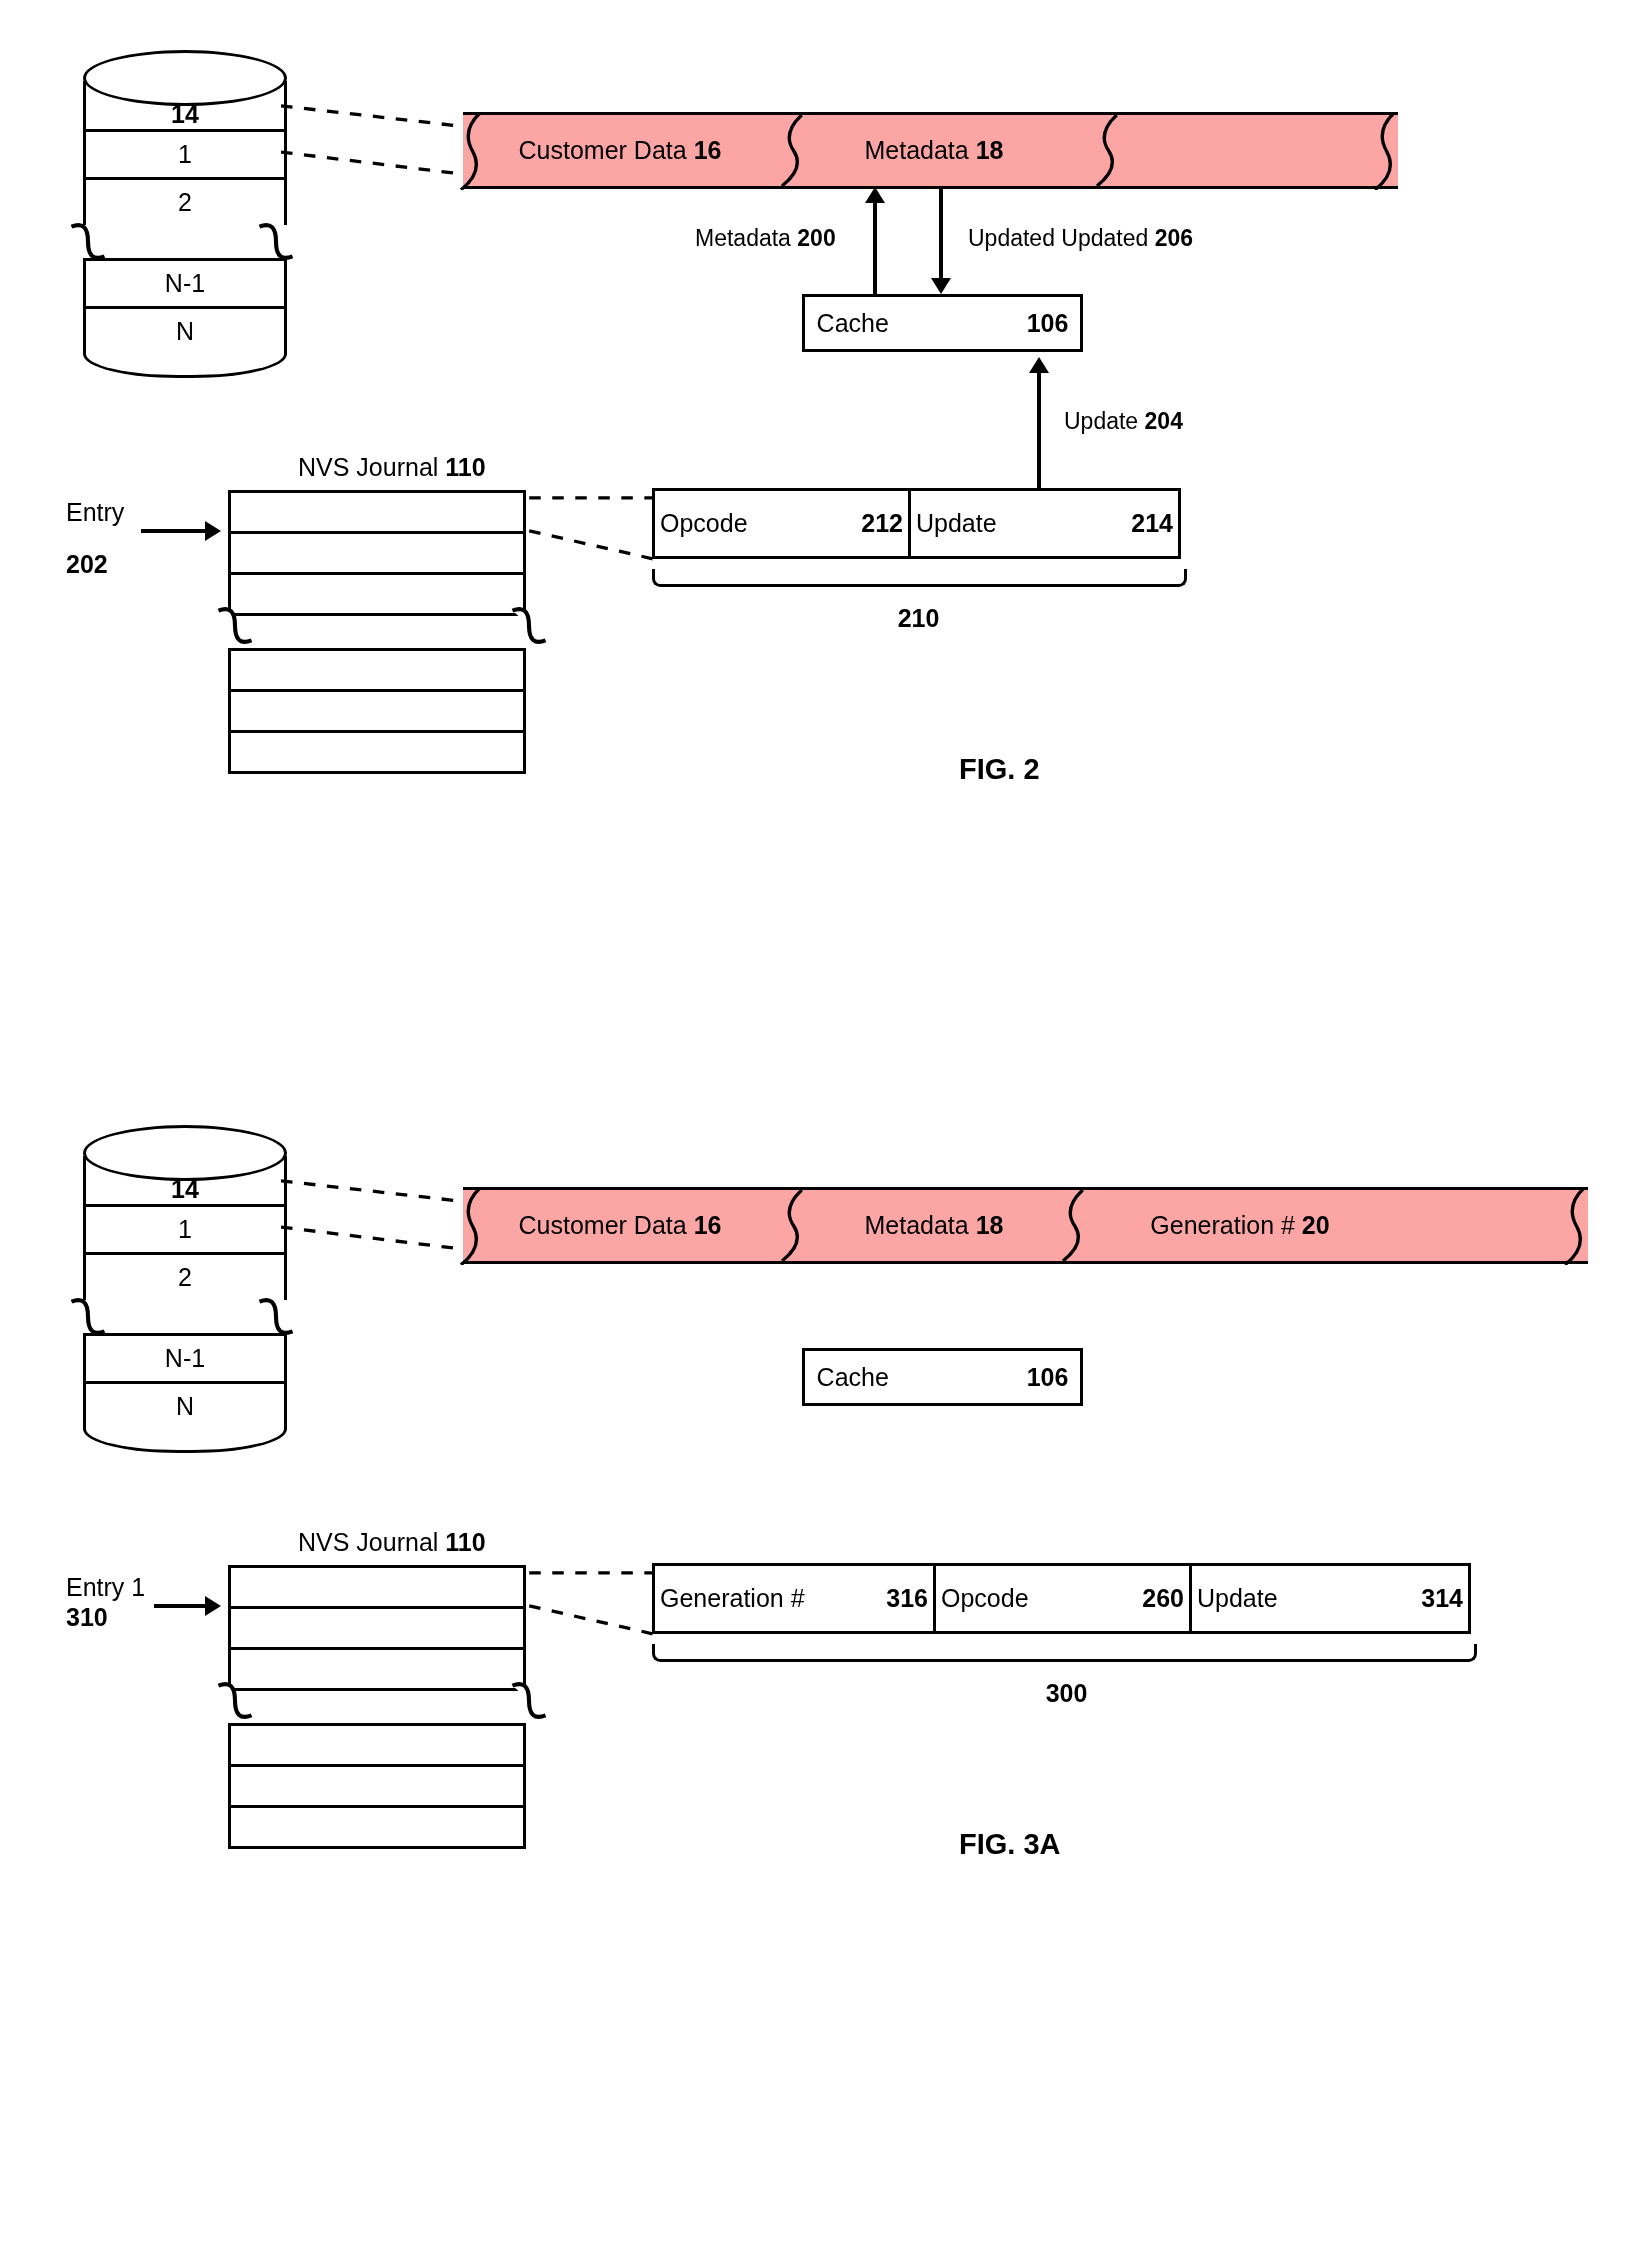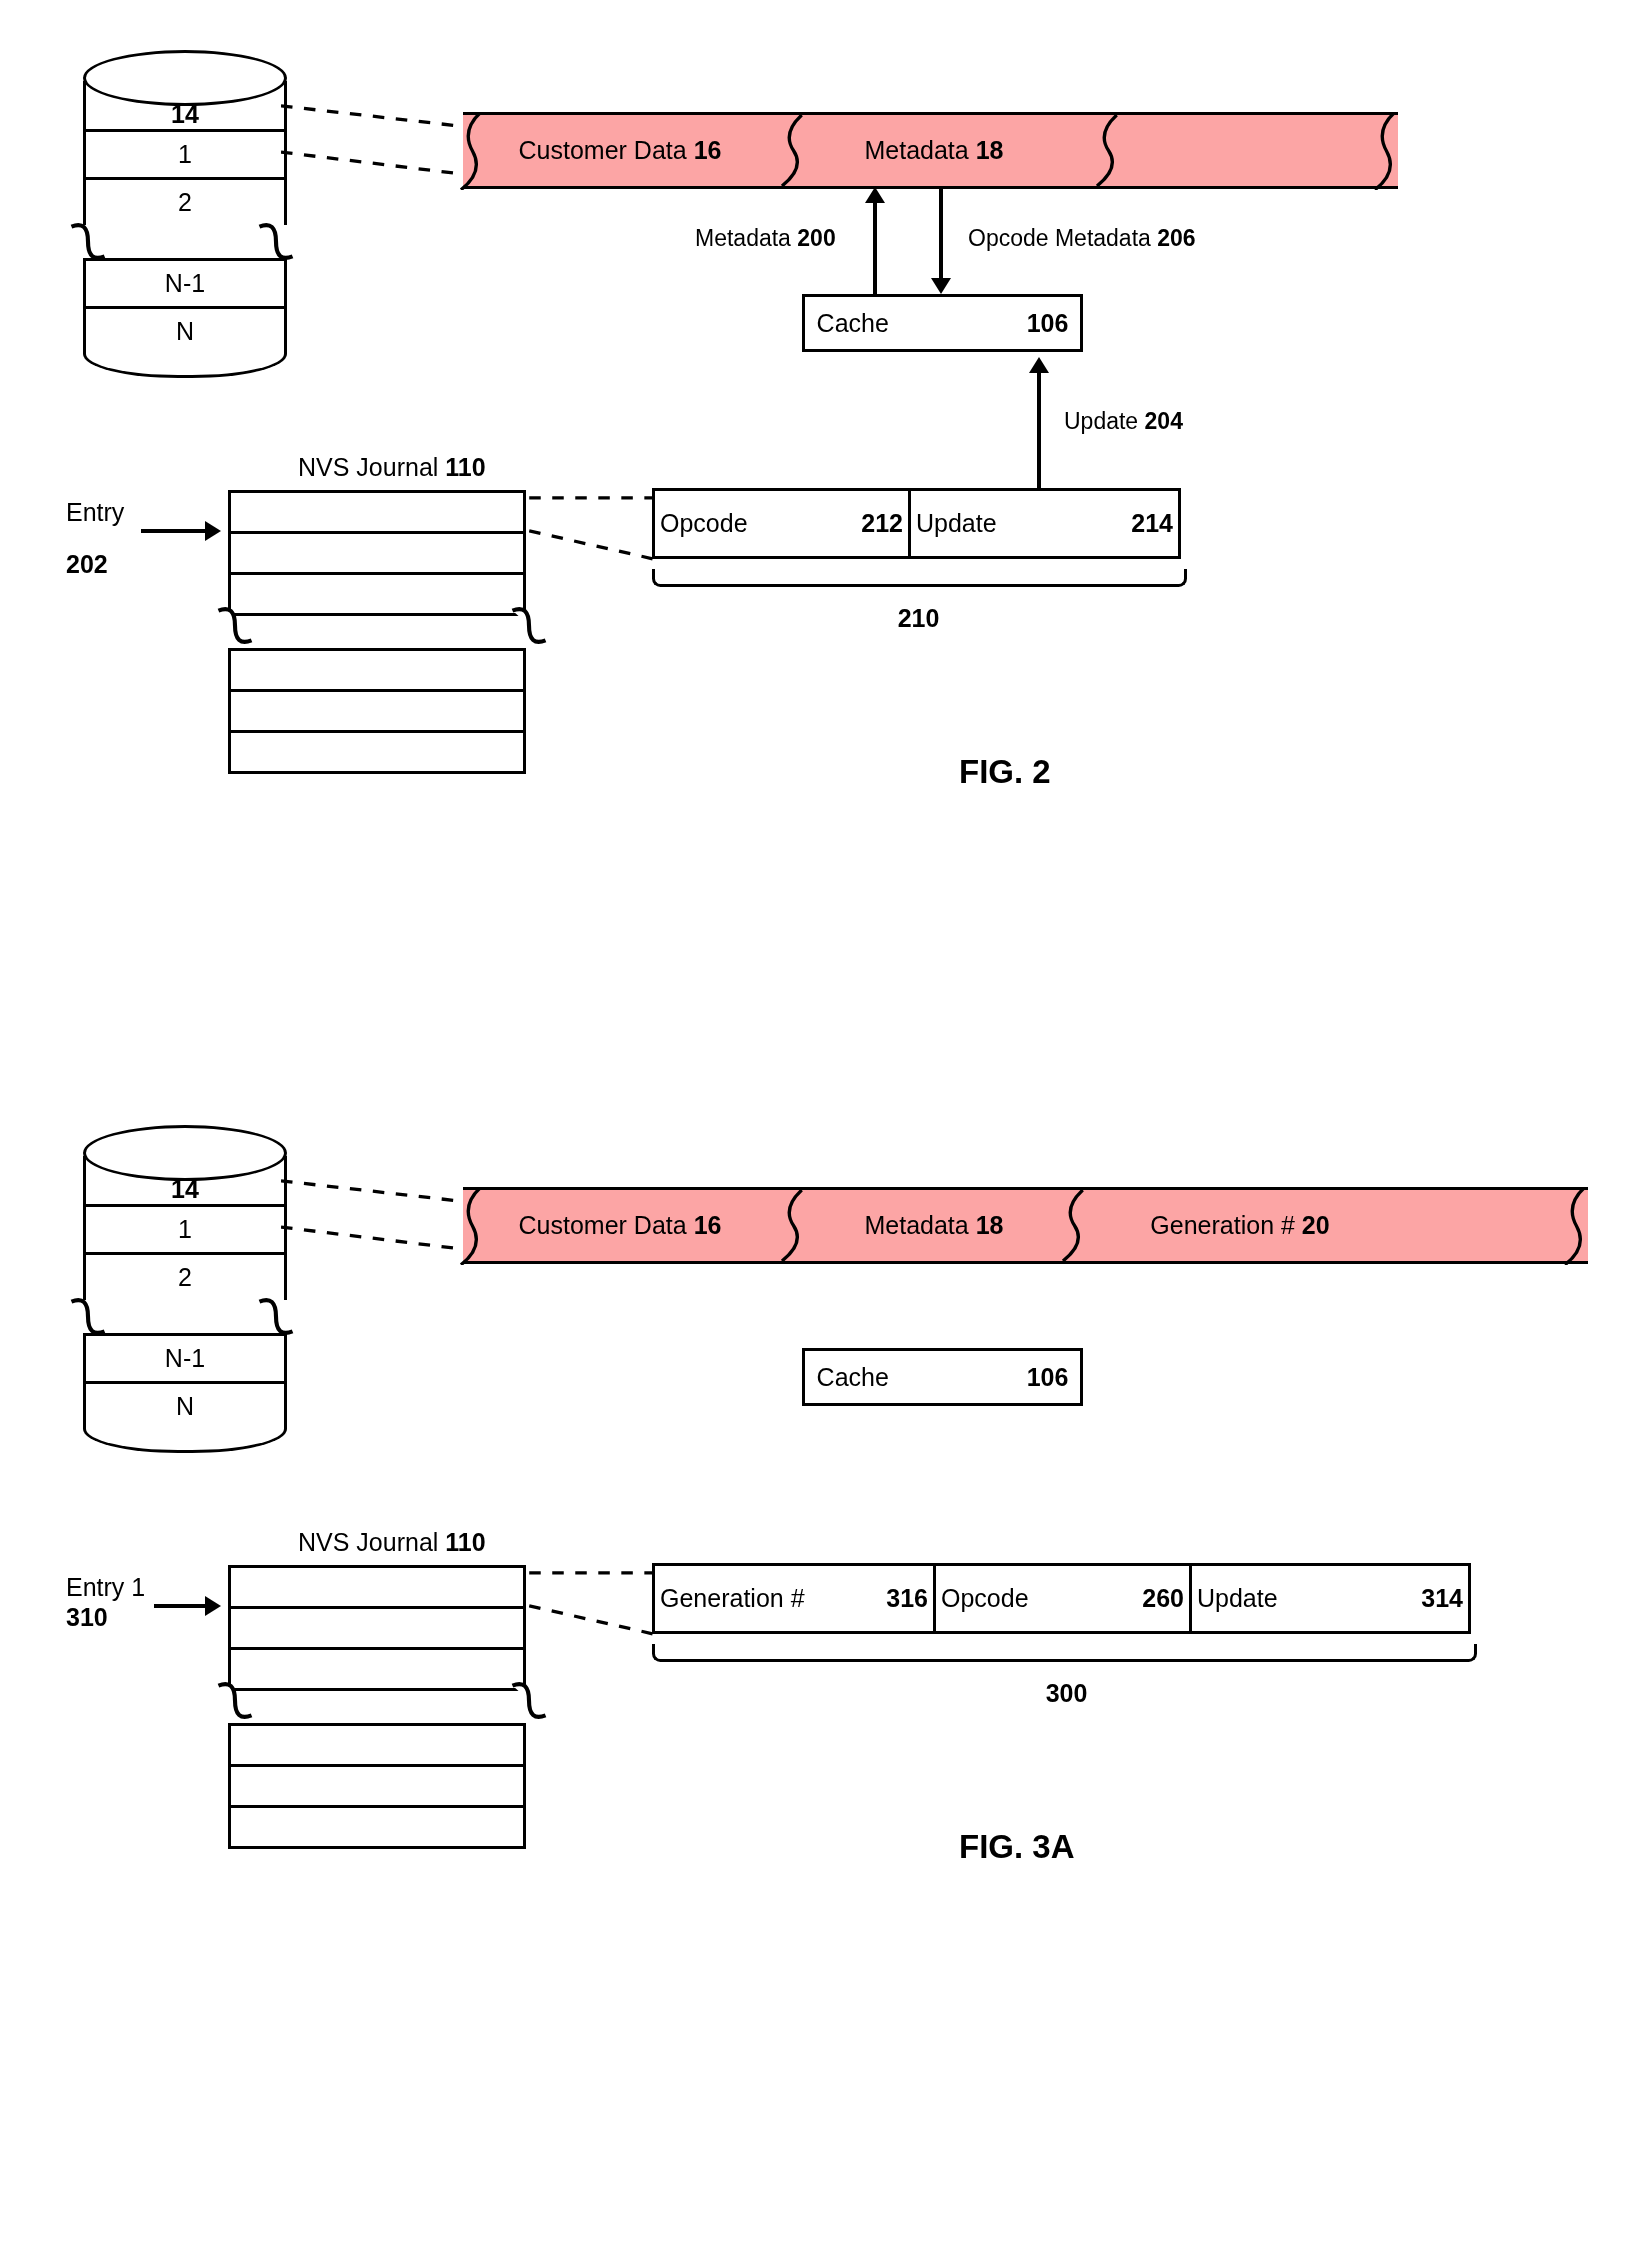--- a/index.html
+++ b/index.html
@@ -133,21 +133,21 @@
     width:0;height:0;
     border-top:10px solid transparent;
     border-bottom:10px solid transparent;
     border-left:16.5px solid #000;
   }
 
   svg.dashed line { stroke:#000; stroke-width:4; stroke-dasharray:14 14; }
   svg.curve path { stroke:#000; stroke-width:4; fill:none; }
   svg.tearshape path { stroke:#000; stroke-width:5; fill:#fff; }
 
-  .figlabel { font-size: 33px; font-weight: bold; position:absolute; }
+  .figlabel { font-size: 29px; font-weight: bold; position:absolute; }
 </style>
 </head>
 <body>
 
 <div class="figure" style="width:1571px;height:976px;">
 
   <div class="abs" style="left:50px;top:16.5px;width:198px;">
     <div class="disk-top-ellipse" style="width:198px;height:50px;position:relative;z-index:2;"></div>
     <div class="disk-row fs30 bold" style="width:198px;height:28px;margin-top:-25px;padding-top:20px;">
         <span>14</span>
@@ -206,21 +206,21 @@
 
   <div class="arrow-head-up" style="left:832px;top:154px;"></div>
   <div class="arrow-shaft" style="left:840px;top:169px;width:4.1px;height:93px;"></div>
   <div class="abs fs28" style="left:662px;top:192px;">
     <span>Metadata</span>&nbsp;<span class="bold">200</span>
   </div>
 
   <div class="arrow-shaft" style="left:906px;top:154px;width:4.1px;height:93px;"></div>
   <div class="arrow-head-down" style="left:898px;top:245px;"></div>
   <div class="abs fs28" style="left:935px;top:192px;">
-    <span>Opcode Metadata</span>&nbsp;<span class="bold">206</span>
+    <span>Updated Updated</span>&nbsp;<span class="bold">206</span>
   </div>
 
   <div class="box fs30" style="position:absolute;left:769px;top:261px;width:281px;height:58px;">
     <div class="pair">
       <span>Cache</span>
       <span class="bold">106</span>
     </div>
   </div>
 
   <div class="arrow-head-up" style="left:996px;top:324px;"></div>

